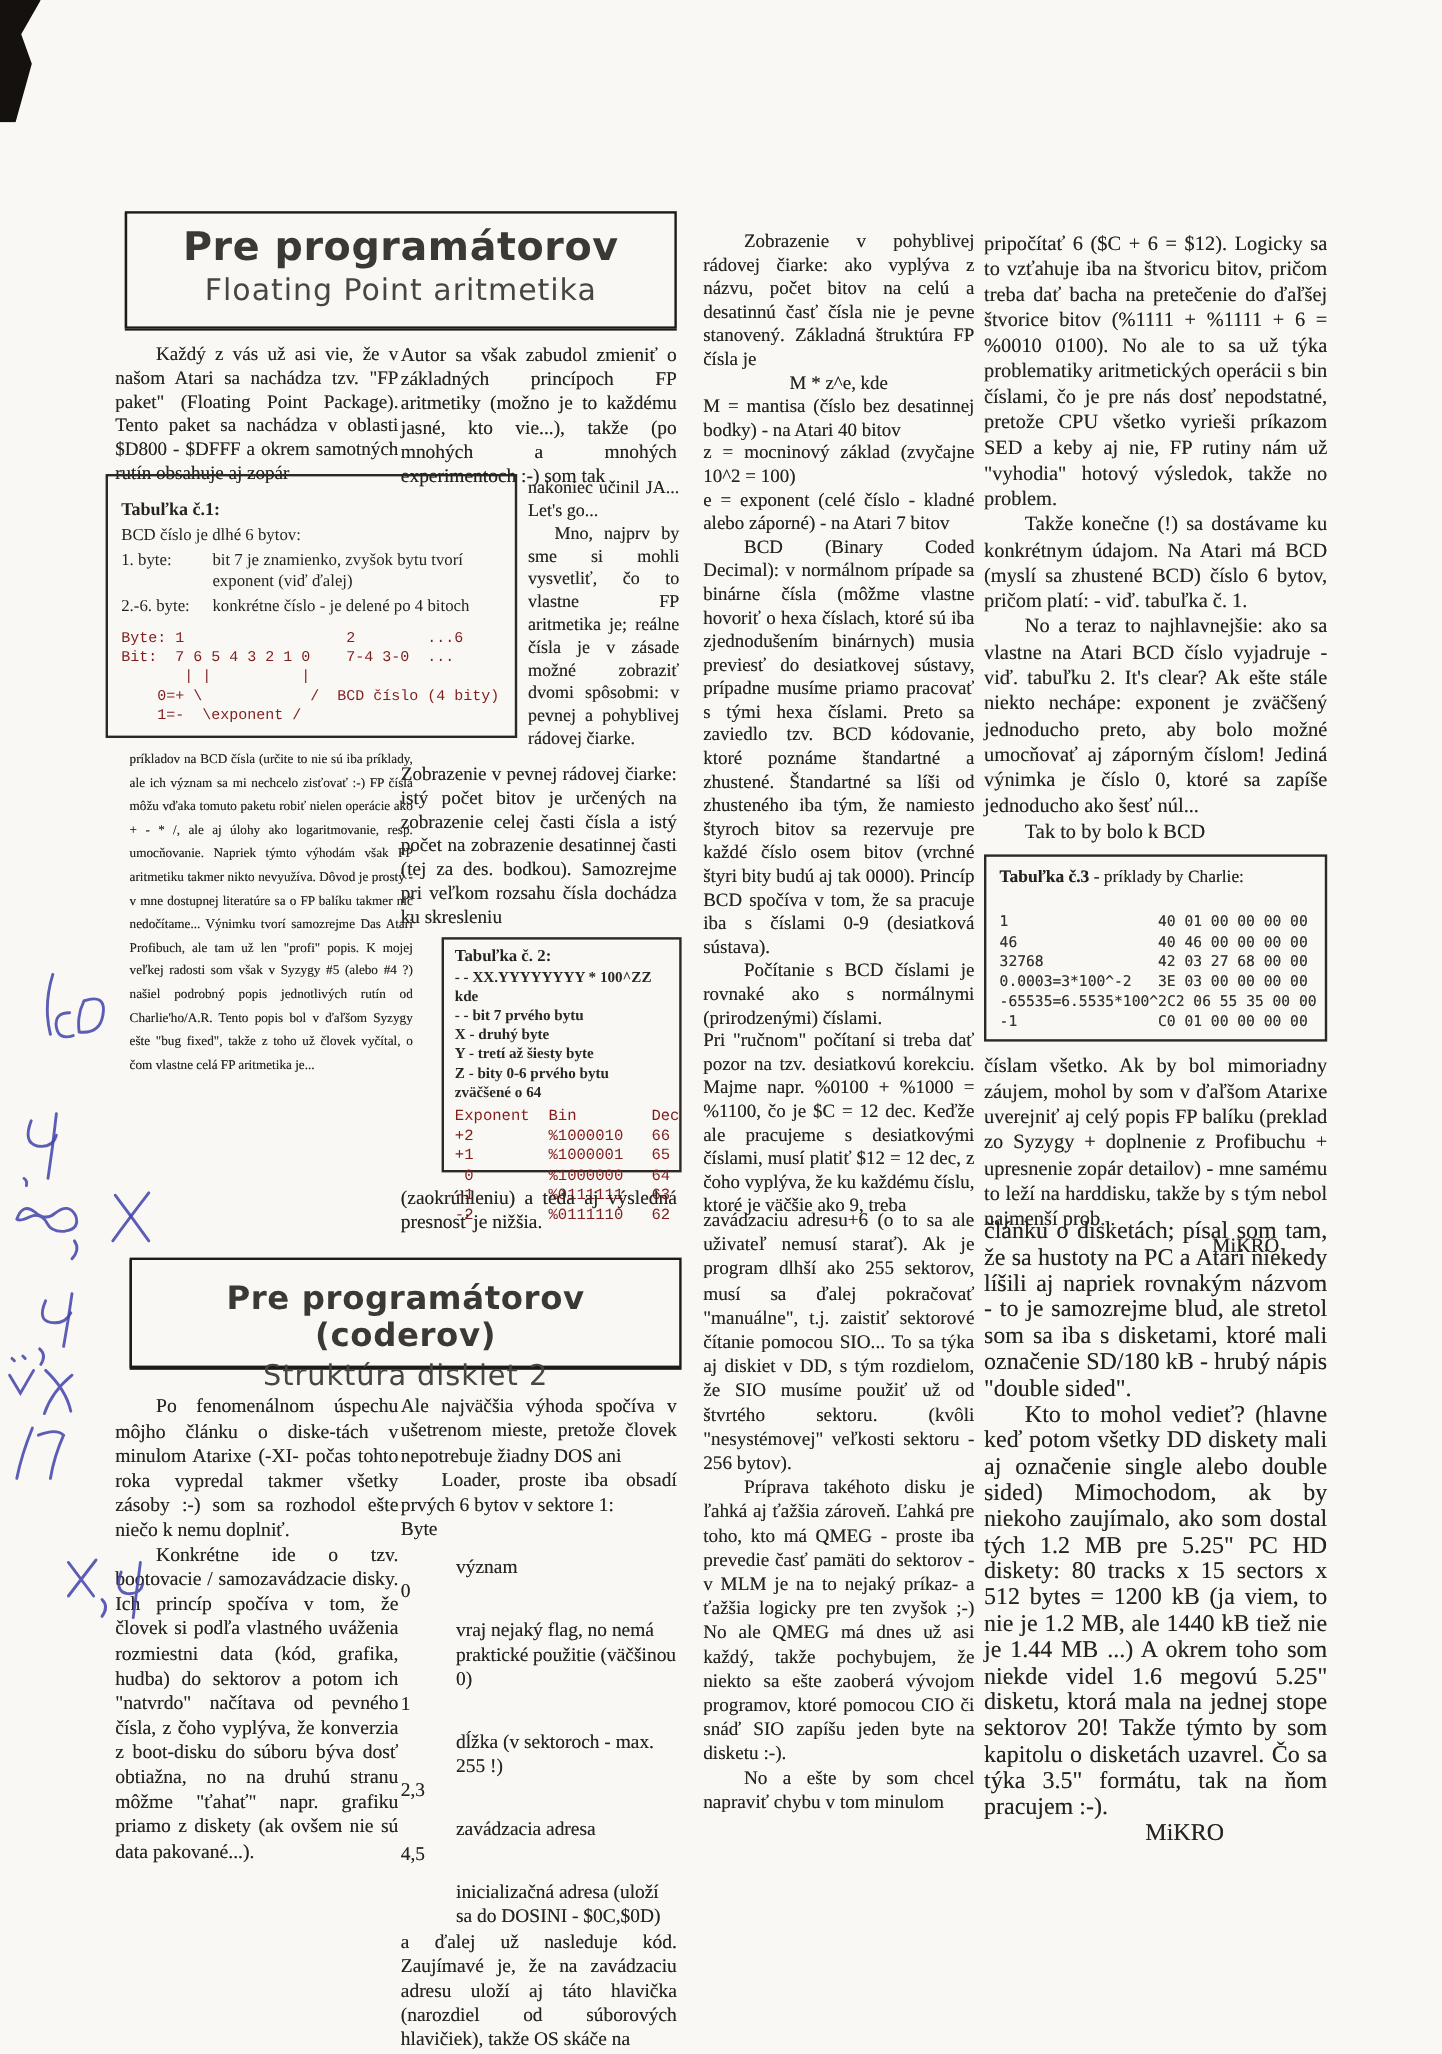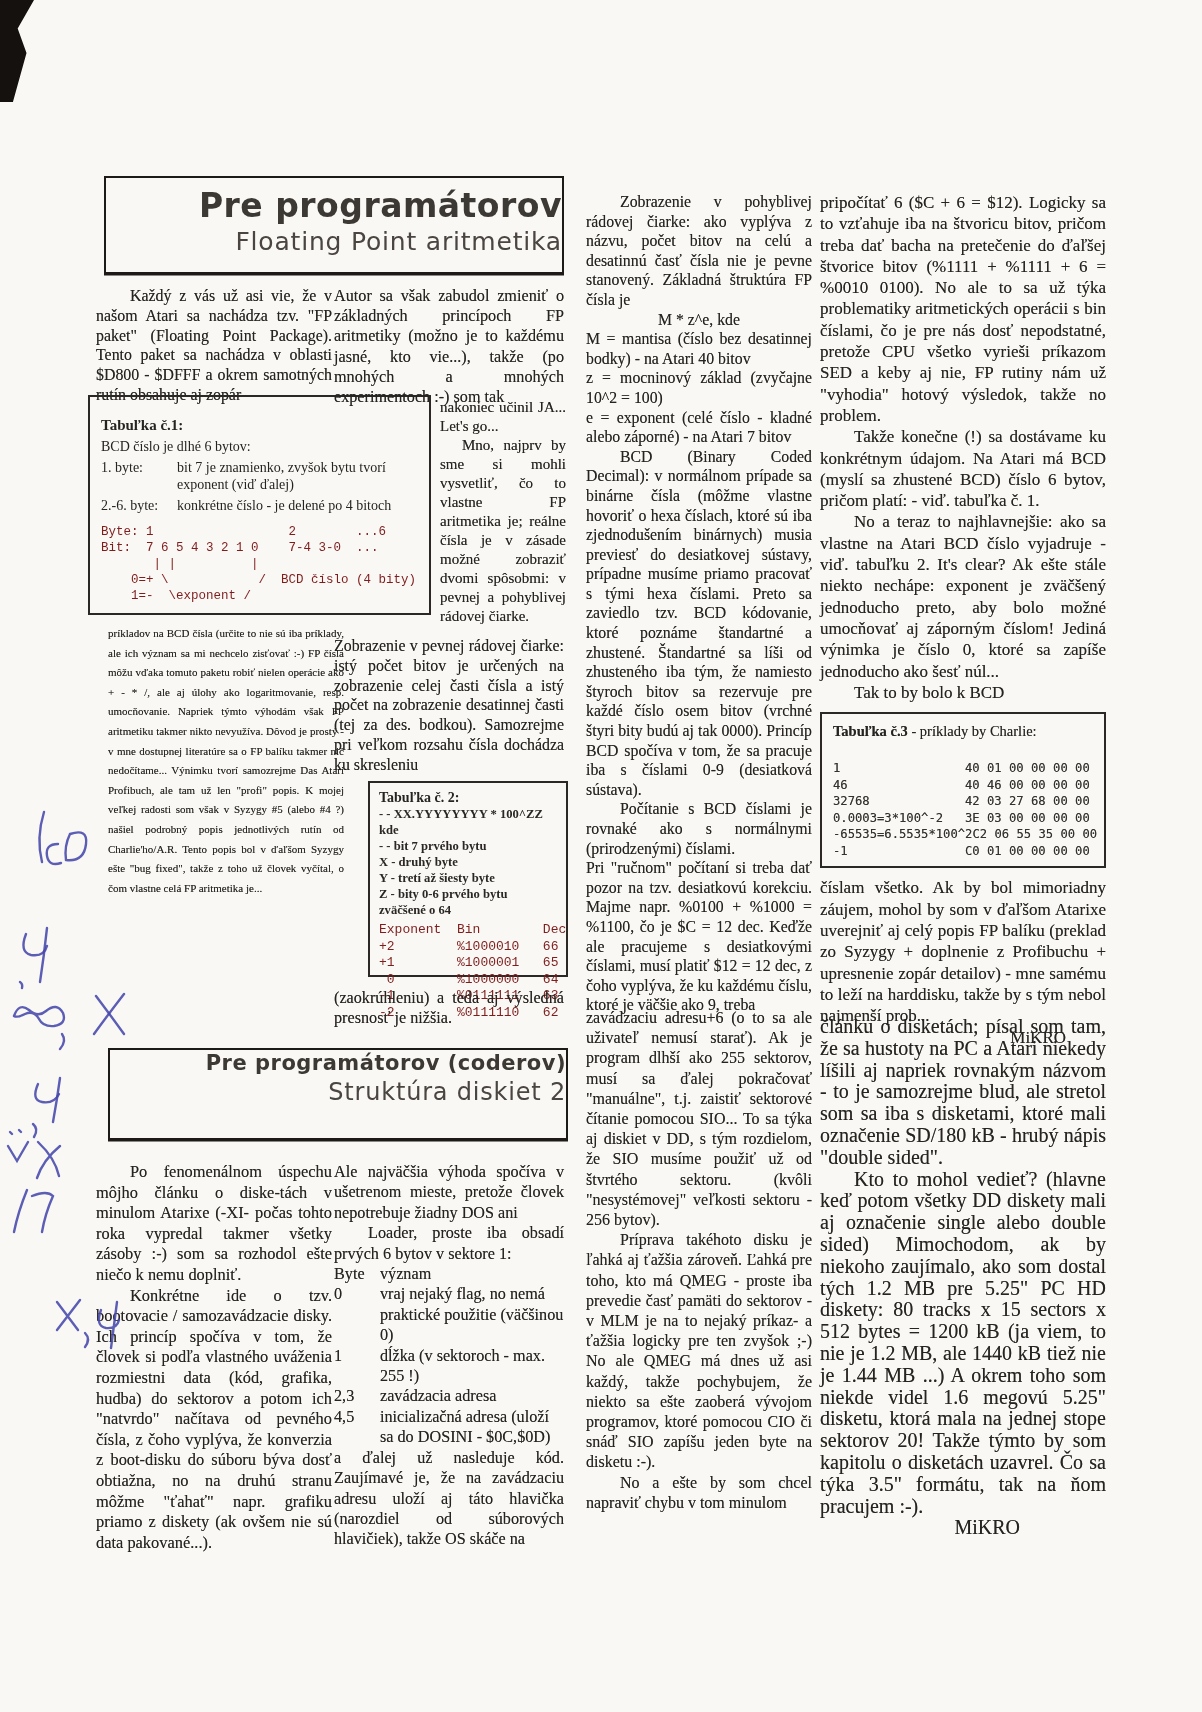--- a/index.html
+++ b/index.html
@@ -3,27 +3,27 @@
 <meta charset="utf-8">
 <style>
   html,body{margin:0;padding:0;background:#f9f8f4;}
   .page{position:relative;width:1202px;height:1712px;background:#f9f8f4;overflow:hidden;
         font-family:"Liberation Serif",serif;color:#262420;}
   .abs{position:absolute;}
   
   .corner-smudge{position:absolute;left:0;top:0;width:34px;height:102px;background:#14110e;
         clip-path:polygon(0 0,100% 0,52% 28%,78% 52%,38% 100%,0 100%);}
   
-  .hbox{position:absolute;border:2.5px solid #1d1a17;background:transparent;text-align:right;
+  .hbox{position:absolute;border:2.5px solid #1d1a17;background:transparent;text-align:center;
         box-shadow:0 1.5px 0 #1d1a17;}
   .htitle{font-family:"DejaVu Sans",sans-serif;font-weight:800;color:#3c3834;letter-spacing:.5px;}
   .hsub{font-family:"DejaVu Sans",sans-serif;font-weight:400;color:#4a4540;letter-spacing:.8px;}
   .hbox1 .htitle{font-size:33px;margin-top:8px;}
   .hbox1 .hsub{font-size:25px;margin-top:2px;}
-  .hbox2 .htitle{font-size:21px;margin-top:1px;}
+  .hbox2 .htitle{font-size:27px;margin-top:17px;}
   .hbox2 .hsub{font-size:24px;margin-top:3px;}
   
   .body-text{font-size:16.2px;line-height:20.2px;text-align:justify;
         text-shadow:0 0 .5px rgba(45,40,34,.55);}
   .body-text p{margin:0;}
   p.ind{text-indent:34px;}
   .formula{text-align:center;text-indent:0;}
   .signature{text-align:right;padding-right:40px;margin-top:2px;}
   .sig2{padding-right:86px;}
   
@@ -34,21 +34,21 @@
   .mono{font-family:"Liberation Mono","DejaVu Sans Mono",monospace;white-space:pre;margin:10px 0 0 0;
         font-size:12.5px;line-height:16px;color:#7f1d1d;}
   .t2title{font-weight:bold;font-size:14px;}
   .t2desc{font-size:12.6px;font-weight:bold;line-height:16px;color:#2a2724;}
   .t2desc:first-of-type{margin-top:4px;}
   .t3head{font-size:14.5px;margin-bottom:18px;}
   .t3title{font-weight:bold;}
   .t3row{display:grid;grid-template-columns:1fr 128px;font-family:"DejaVu Sans Mono",monospace;
         font-size:12.2px;line-height:16.5px;color:#34322e;}
   .bgrid{display:grid;grid-template-columns:44px 1fr;column-gap:2px;}
-  .bgrid .bcell{text-align:left;}
+  .bgrid .bcell{text-align:left;margin-top:32px;}
   
   .pen-marks{position:absolute;left:0;top:0;pointer-events:none;}
   .pen-marks path{stroke:#4547ac;stroke-width:2.4;fill:none;stroke-linecap:round;opacity:.88;}
 </style>
 </head>
 <body>
 
 <div class="page">
 
   <div class="corner-smudge"></div>

